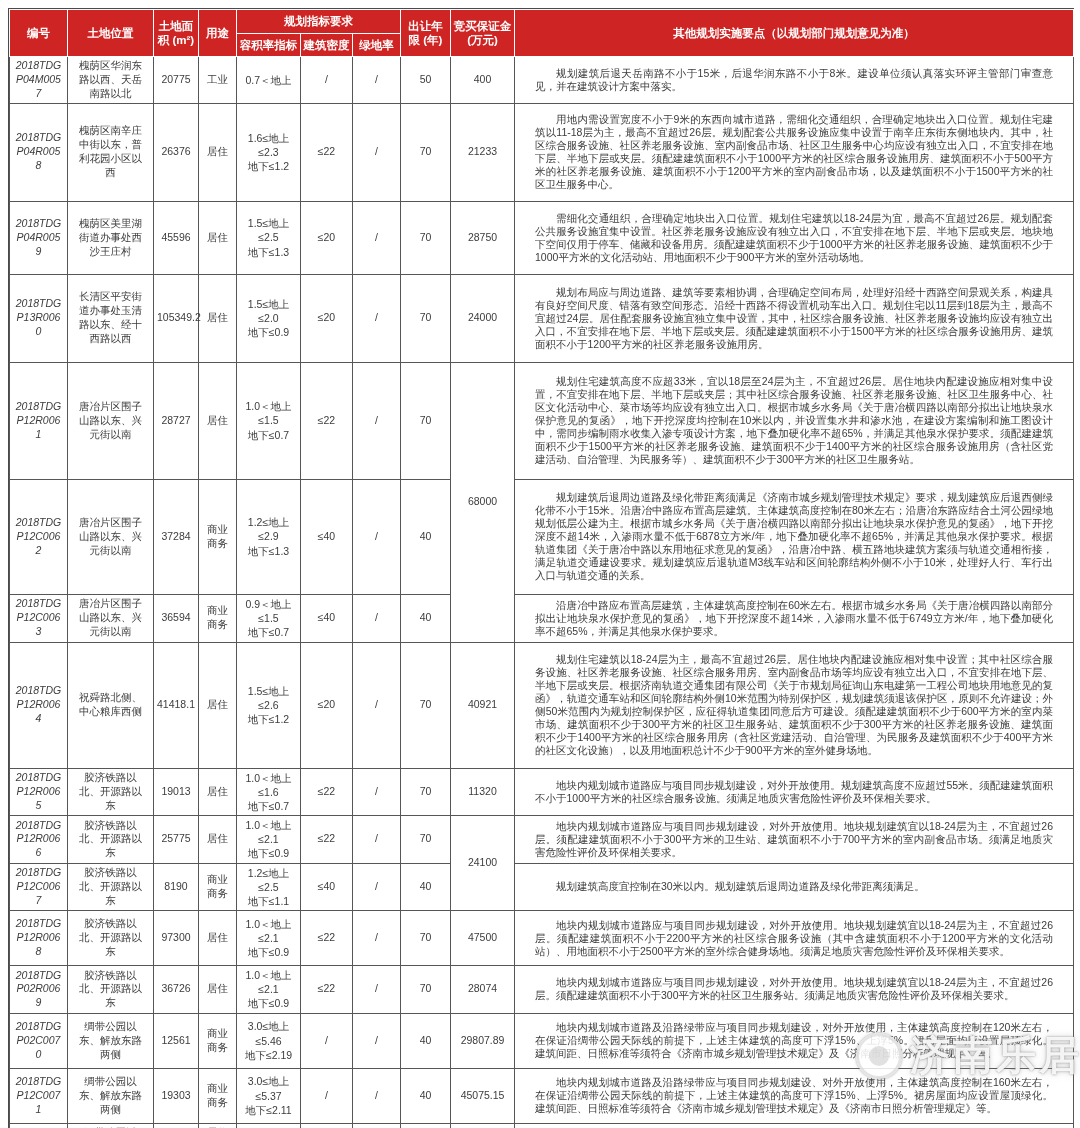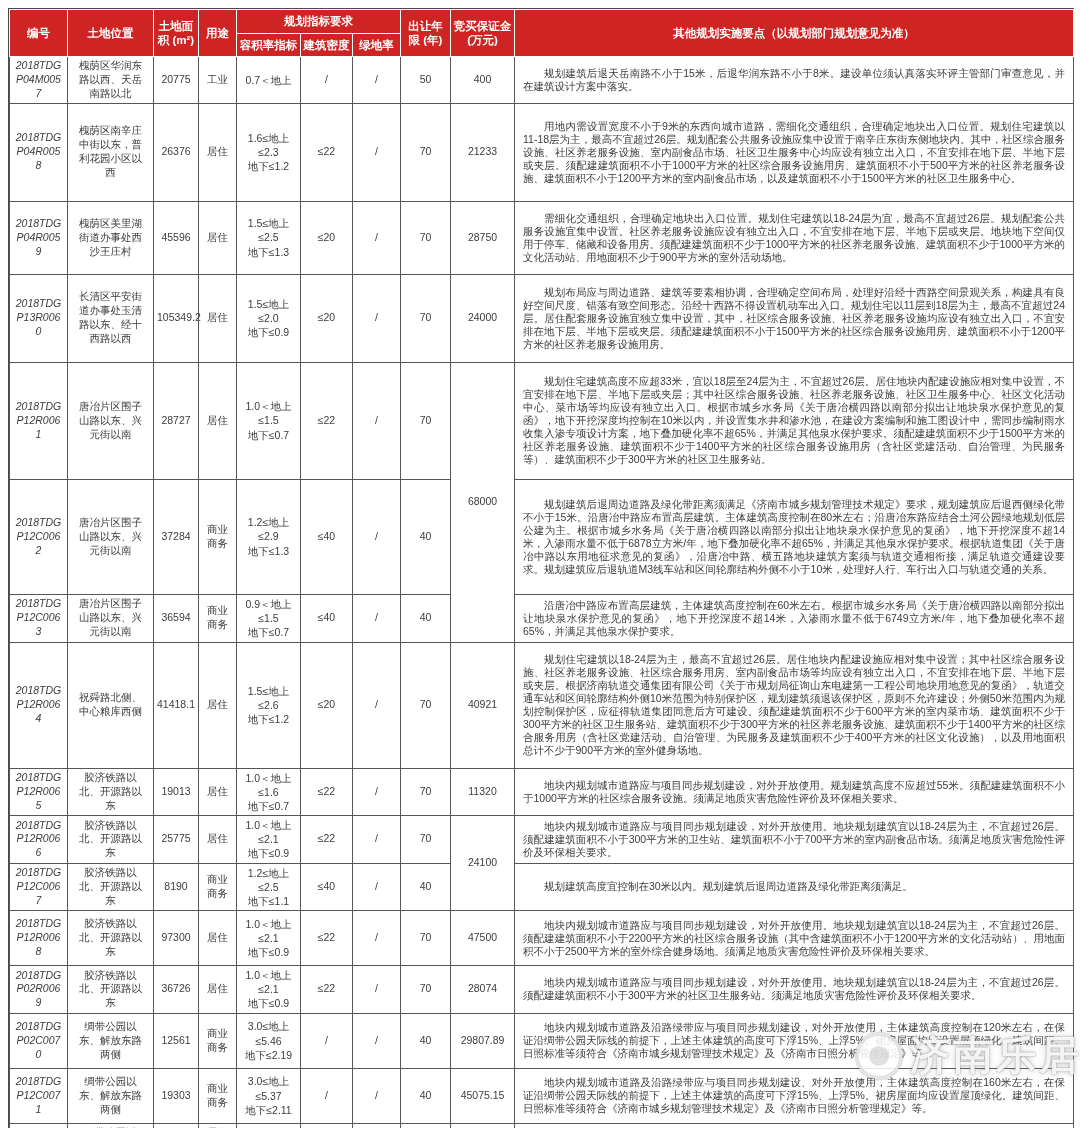--- a/index.html
+++ b/index.html
@@ -14,21 +14,21 @@
     background:#ce2424;color:#ffffff;font-weight:bold;font-size:11.5px;
     border:1px solid #ffffff;padding:1px 2px;line-height:1.25;text-align:center;
     vertical-align:middle;
   }
   td{
     color:#3c3c3c;font-size:10.5px;text-align:center;vertical-align:middle;
     padding:2px 3px;line-height:1.32;
   }
   td.id{word-break:break-all;padding:2px 4px;font-style:italic;}
   td.loc{text-align:center;padding:2px 6px;}
-  td.notes{text-align:justify;vertical-align:middle;padding:3px 8px;margin-top:8px;}
+  td.notes{text-align:justify;vertical-align:middle;padding:3px 20px;margin-top:8px;}
   td.notes p{margin:0;text-indent:2em;font-size:10.5px;line-height:13px;color:#3c3c3c;}
   .far div{line-height:1.35;}
   .wm{
     position:absolute;left:856px;top:1028px;display:flex;align-items:center;gap:8px;
     pointer-events:none;
   }
   .wm-logo{
     width:46px;height:46px;border-radius:50%;
     background:rgba(255,255,255,0.85);
     box-shadow:0 0 3px rgba(130,130,130,0.8), inset 0 0 0 3px rgba(210,210,210,0.6);

